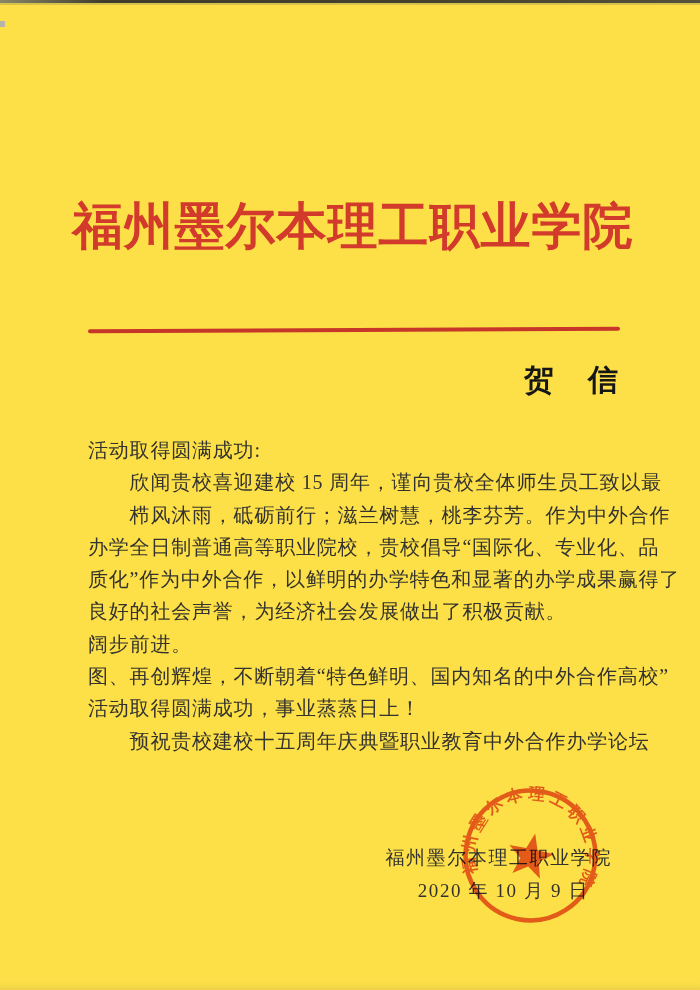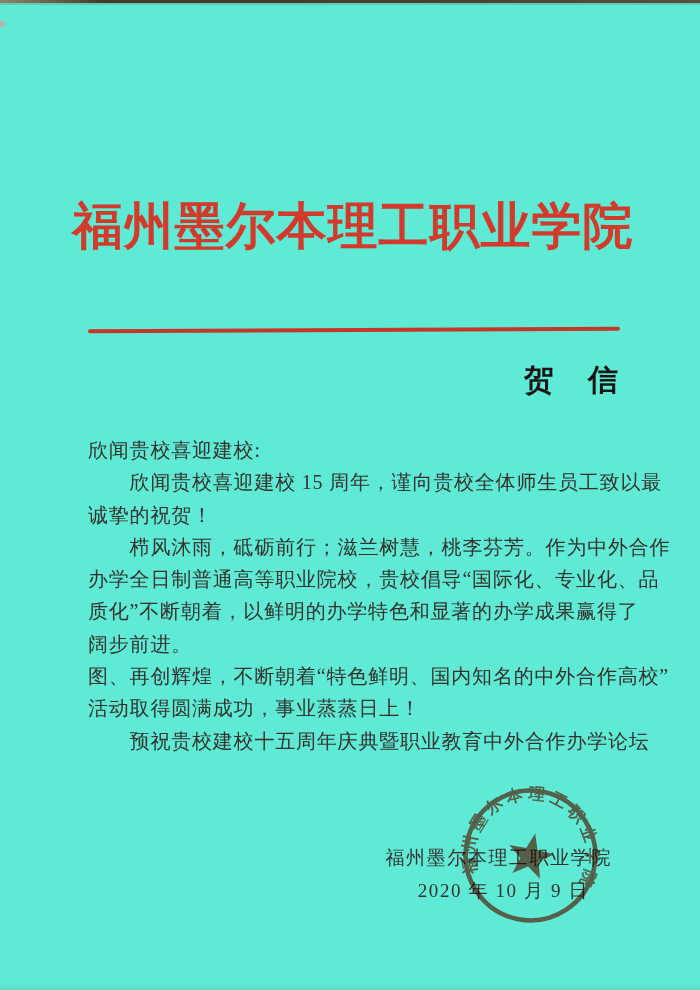--- a/index.html
+++ b/index.html
@@ -3,21 +3,21 @@
 <meta charset="utf-8">
 <style>
   html, body { margin: 0; padding: 0; }
   body {
     width: 700px; height: 990px;
     background: #ffffff;
     font-family: "Liberation Serif", "DejaVu Serif", serif;
   }
   .page {
     position: relative; width: 700px; height: 990px;
-    background: #5eead4;
+    background: #fde047;
     overflow: hidden;
   }
   .top-edge {
     position: absolute; top: 0; left: 0; right: 0; height: 3px;
     background: linear-gradient(90deg, #8a8668 0%, #3f3c2b 15%, #45422e 60%, #55513c 100%);
   }
   .top-edge-soft {
     position: absolute; top: 3px; left: 0; right: 0; height: 2px;
     background: rgba(110, 105, 80, 0.25);
   }
@@ -82,27 +82,27 @@
   <div class="top-edge-soft"></div>
   <div class="edge-tick"></div>
 
   <div class="letterhead">福州墨尔本理工职业学院</div>
 
   <div class="red-rule"></div>
 
   <h1 class="letter-title">贺　信</h1>
 
   <div class="letter-text">
-    <div class="line">欣闻贵校喜迎建校:</div>
+    <div class="line">活动取得圆满成功:</div>
 
   <div class="line">　　欣闻贵校喜迎建校 15 周年，谨向贵校全体师生员工致以最</div>
-      <div class="line">诚挚的祝贺！</div>
       <div class="line">　　栉风沐雨，砥砺前行；滋兰树慧，桃李芬芳。作为中外合作</div>
       <div class="line">办学全日制普通高等职业院校，贵校倡导“国际化、专业化、品</div>
-      <div class="line">质化”不断朝着，以鲜明的办学特色和显著的办学成果赢得了</div>
+      <div class="line">质化”作为中外合作，以鲜明的办学特色和显著的办学成果赢得了</div>
+      <div class="line">良好的社会声誉，为经济社会发展做出了积极贡献。</div>
       <div class="line">阔步前进。</div>
       <div class="line">图、再创辉煌，不断朝着“特色鲜明、国内知名的中外合作高校”</div>
       <div class="line">活动取得圆满成功，事业蒸蒸日上！</div>
       <div class="line">　　预祝贵校建校十五周年庆典暨职业教育中外合作办学论坛</div>
     </div>
 
   <div class="signature-block">
     <div>福州墨尔本理工职业学院</div>
     <div class="signature-date">2020 年 10 月 9 日</div>
   </div>

